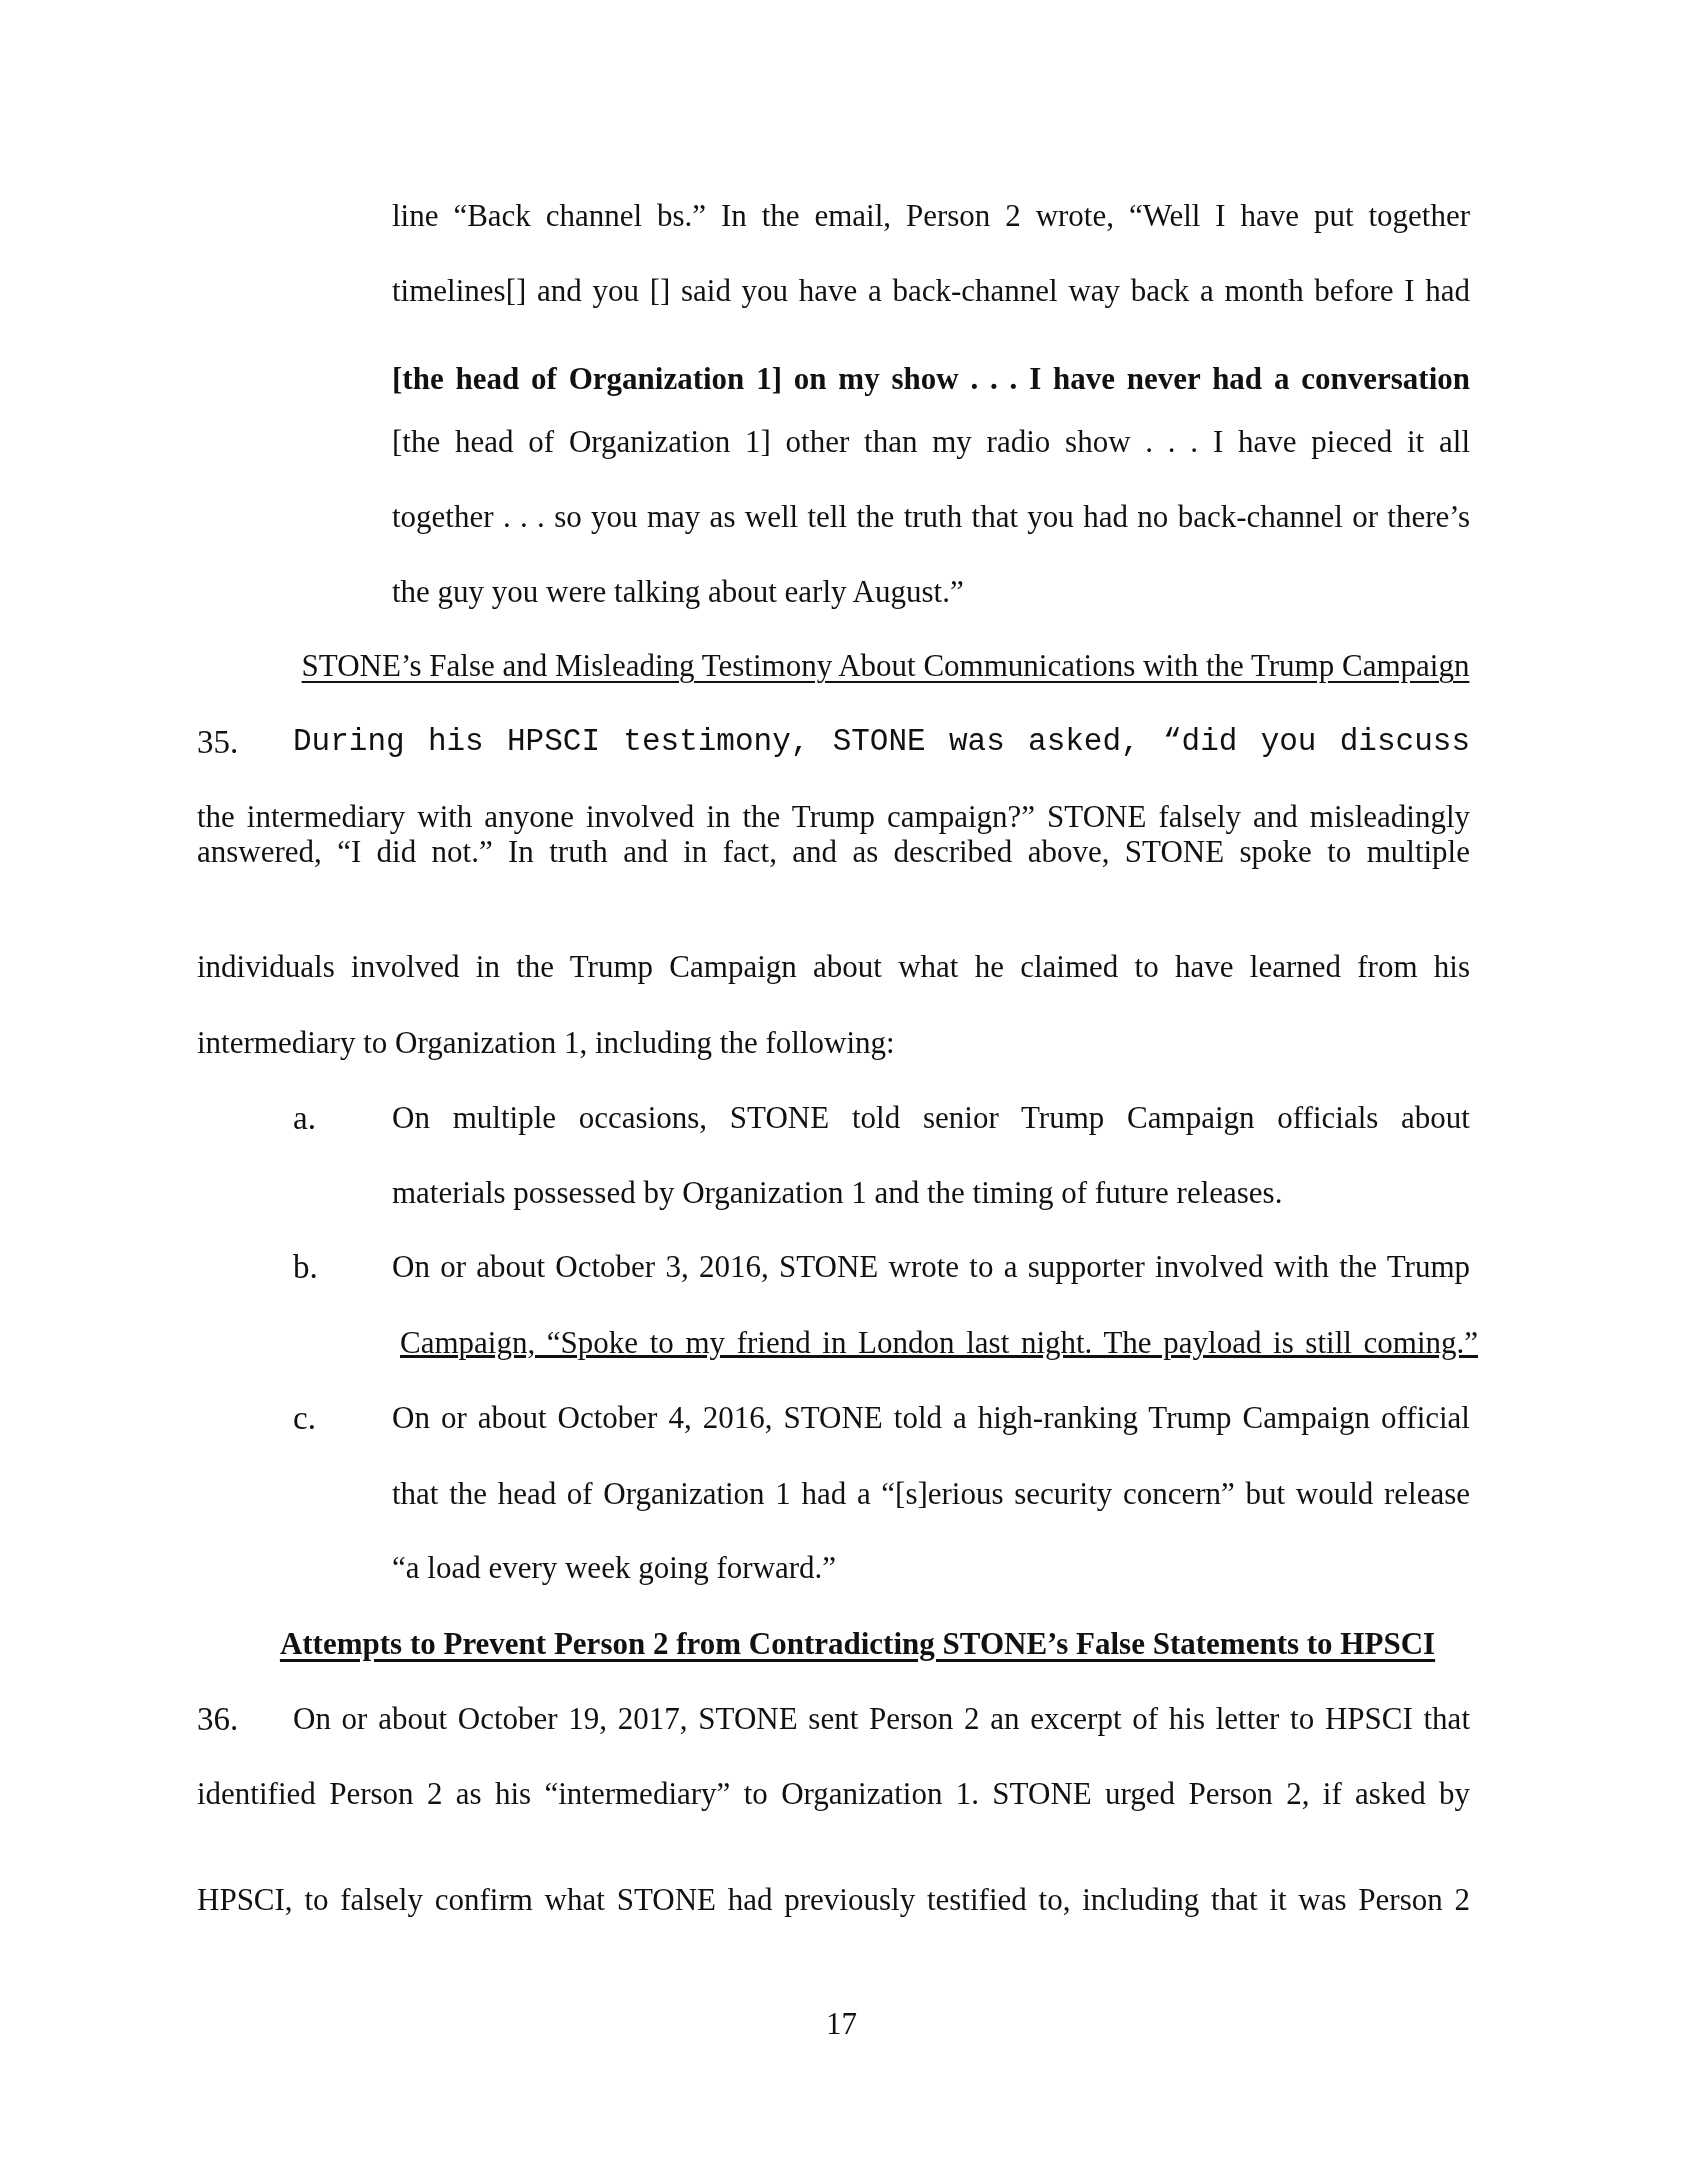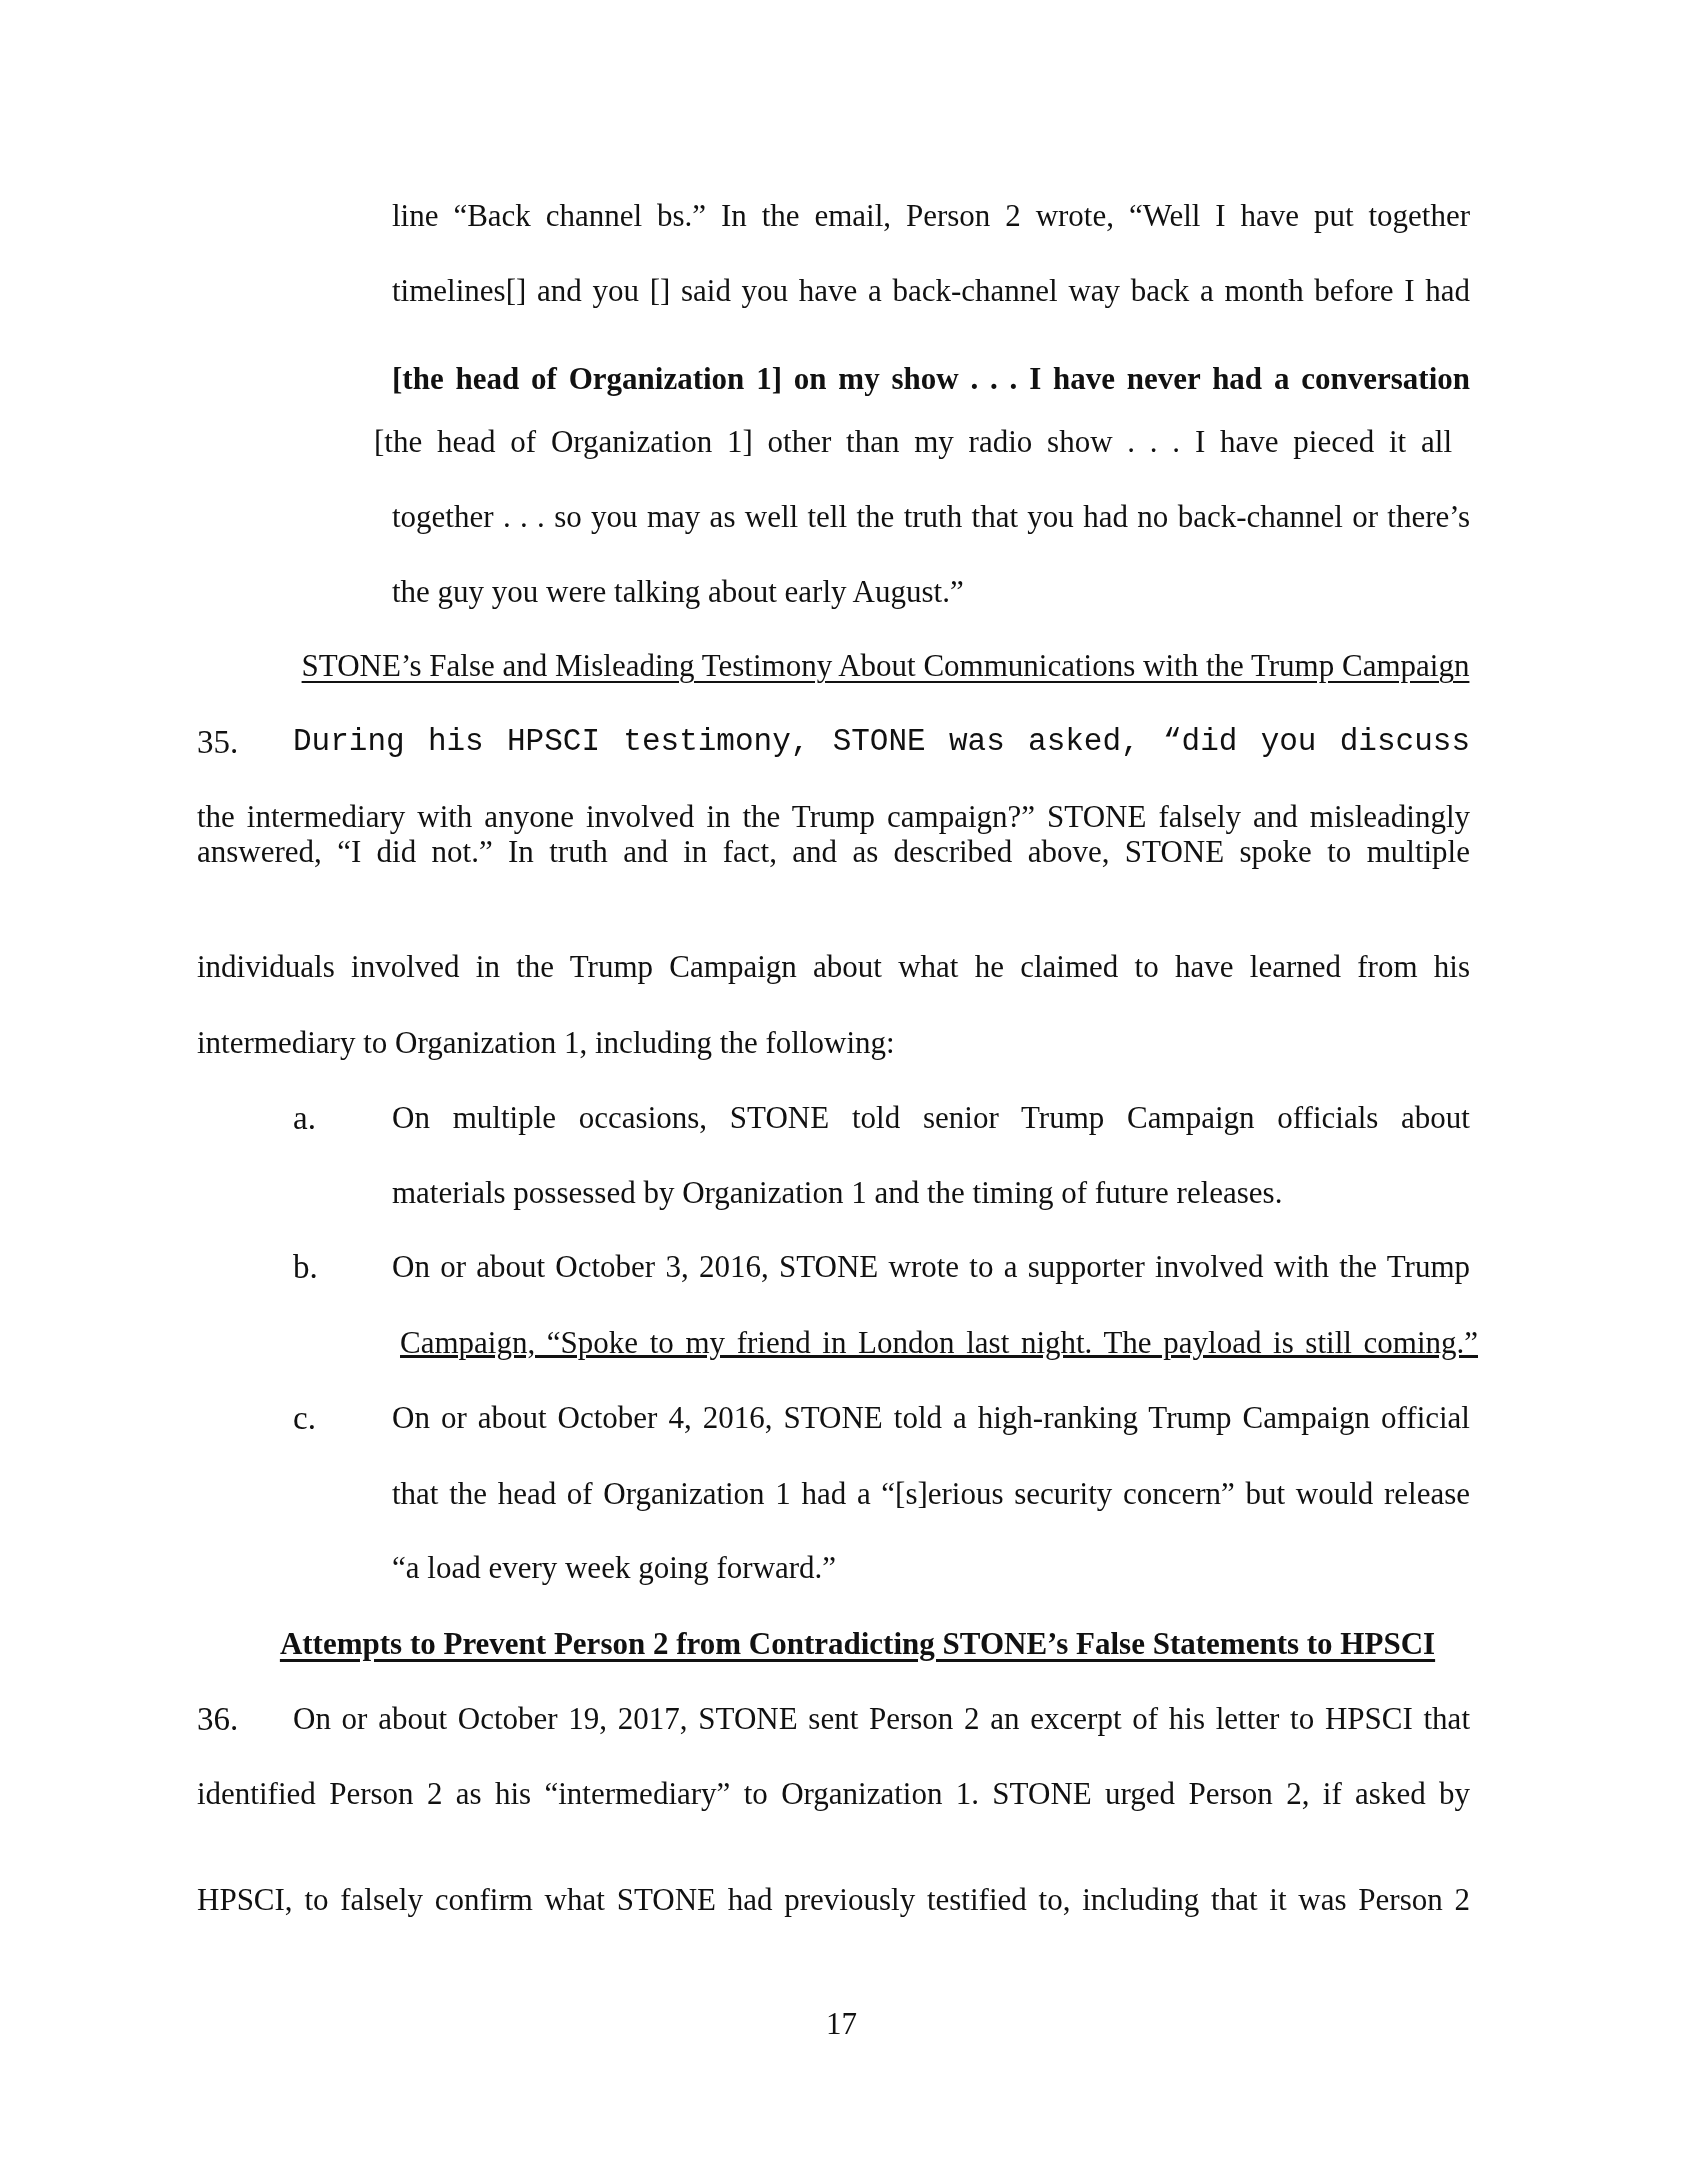--- a/index.html
+++ b/index.html
@@ -12,21 +12,21 @@
   .num { position:absolute; font-size:33px; line-height:40px; }
   .pagenum { position:absolute; left:0; width:1683px; text-align:center; font-size:31px; top:2006px; }
 </style>
 </head>
 <body>
 
 <div>
   <div class="line j" style="left:392px; width:1078px; top:196px;">line “Back channel bs.”  In the email, Person 2 wrote, “Well I have put together</div>
   <div class="line j" style="left:392px; width:1078px; top:271px;">timelines[] and you [] said you have a back-channel way back a month before I had</div>
   <div class="line j" style="left:392px; width:1078px; top:359px;font-weight:bold;">[the head of Organization 1] on my show . . .  I have never had a conversation with</div>
-  <div class="line j" style="left:374px; width:1078px; top:422px;">[the head of Organization 1] other than my radio show . . . I have pieced it all</div>
+  <div class="line j" style="left:392px; width:1078px; top:422px;">[the head of Organization 1] other than my radio show . . . I have pieced it all</div>
   <div class="line j" style="left:392px; width:1078px; top:497px;">together . . . so you may as well tell the truth that you had no back-channel or there’s</div>
   <div class="line" style="left:392px; top:572px;">the guy you were talking about early August.”</div>
 </div>
 
 <div class="line heading-u" style="left:0; width:1683px; text-align:center; top:646px;padding-left:44px;">STONE’s False and Misleading Testimony About Communications with the Trump Campaign</div>
 
 <div>
   <div class="num" style="left:197px; top:722px;">35.</div>
   <div class="line j" style="left:293px; width:1177px; top:722px;font-family:Liberation Mono, monospace;">During his HPSCI testimony, STONE was asked, “did you discuss your conversations with</div>
   <div class="line j" style="left:197px; width:1273px; top:797px;">the intermediary with anyone involved in the Trump campaign?”  STONE falsely and misleadingly</div>

